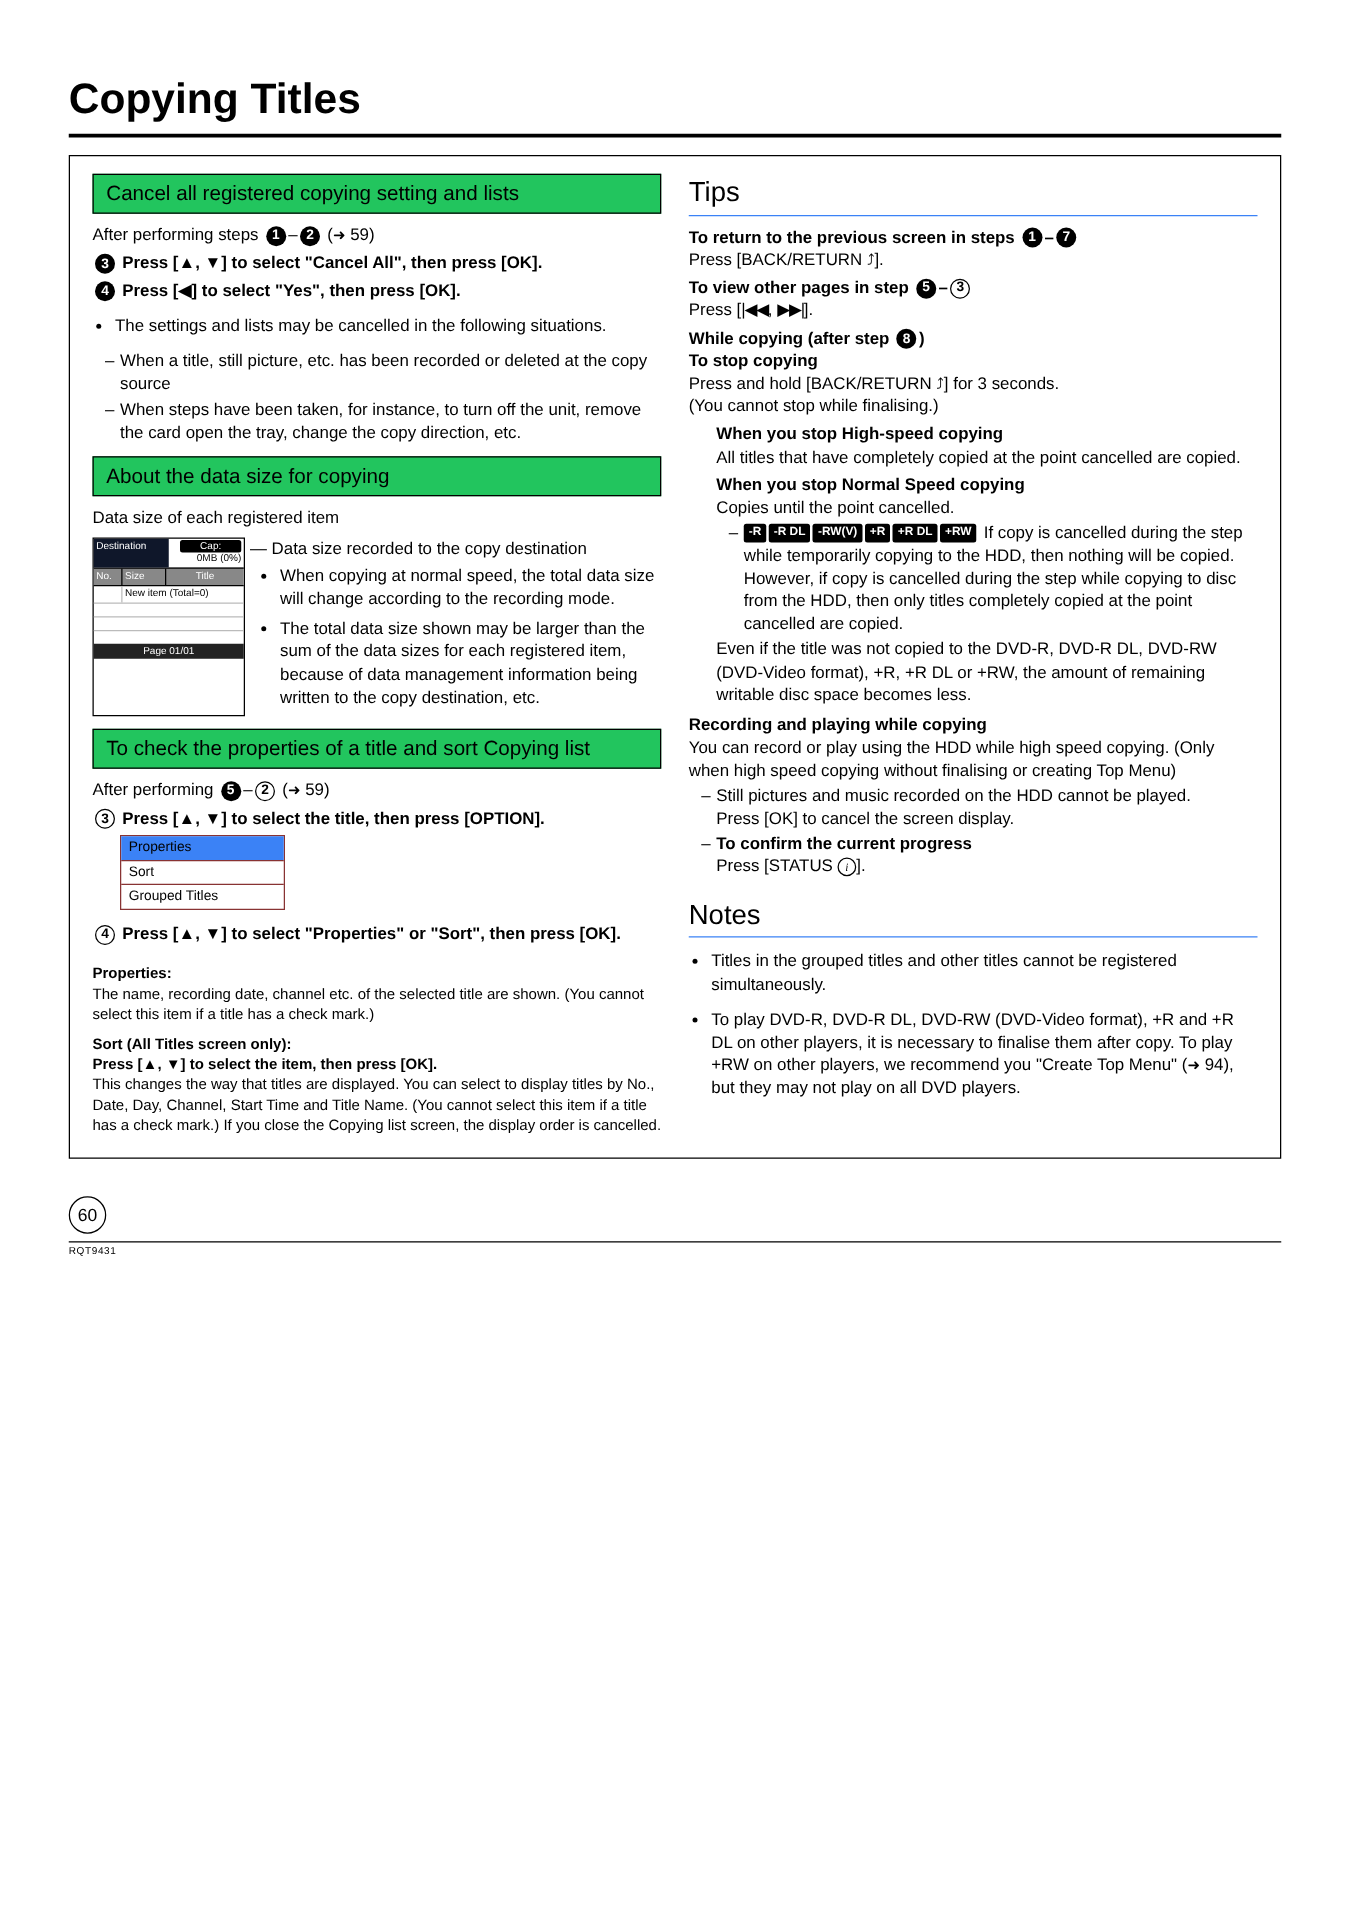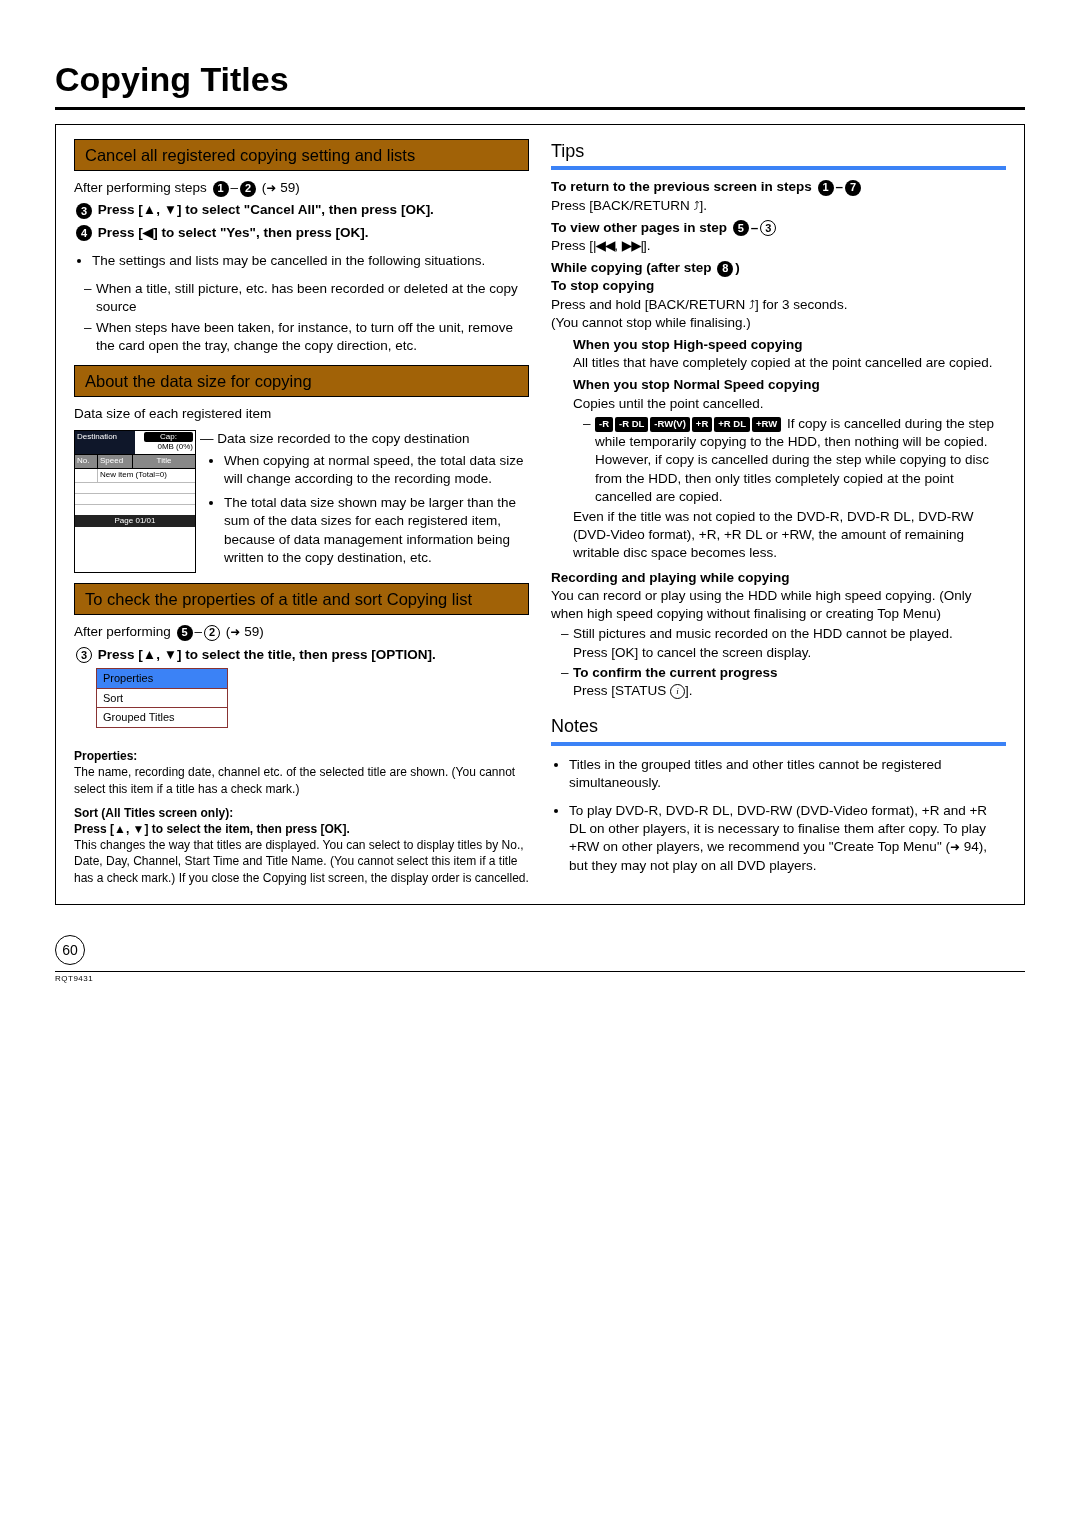--- a/index.html
+++ b/index.html
@@ -36,26 +36,26 @@
     flex: 1 1 50%;
     min-width: 0;
     font-size: 13.5px;
     line-height: 1.35;
   }
   .section-header {
     border: 1px solid #000;
     padding: 4px 10px;
     font-size: 16.5px;
     margin: 0 0 8px 0;
-    background: #a16207;
+    background: #22c55e;
   }
   .tips-header, .notes-header {
-    font-size: 18px;
+    font-size: 22px;
     font-weight: normal;
-    border-bottom: 4px solid #3b82f6;
+    border-bottom: 1px solid #3b82f6;
     padding-bottom: 3px;
     margin: 0 0 8px 0;
   }
   .step-num {
     display: inline-flex;
     width: 16px; height: 16px;
     border-radius: 50%;
     background: #000;
     color: #fff;
     font-size: 11px;
@@ -218,21 +218,21 @@
         <div class="ds-box">
           <div class="ds-row">
             <div class="ds-cell ds-header-dark" style="flex:1;">Destination</div>
             <div class="ds-cell" style="flex:1; text-align:right;">
               <span class="ds-capbar">Cap:</span>
               <span>0MB (0%)</span>
             </div>
           </div>
           <div class="ds-row ds-header-mid">
             <div class="ds-cell" style="width:18px;border-right:1px solid #000;">No.</div>
-            <div class="ds-cell" style="width:30px;border-right:1px solid #000;">Speed</div>
+            <div class="ds-cell" style="width:30px;border-right:1px solid #000;">Size</div>
             <div class="ds-cell" style="flex:1;text-align:center;">Title</div>
           </div>
           <div class="ds-row">
             <div class="ds-cell" style="width:18px;border-right:1px solid #bbb;"></div>
             <div class="ds-cell" style="flex:1;">New item (Total=0)</div>
           </div>
           <div class="ds-blank"></div>
           <div class="ds-blank"></div>
           <div class="ds-blank"></div>
           <div class="ds-footer">Page 01/01</div>
@@ -258,20 +258,24 @@
         <span class="circled-num">3</span>
         <span class="bold">Press [▲, ▼] to select the title, then press [OPTION].</span>
       </div>
 
       <div class="mini-menu">
         <div class="hl">Properties</div>
         <div>Sort</div>
         <div>Grouped Titles</div>
       </div>
 
+      <div class="step-line">
+        <span class="circled-num">4</span>
+        <span class="bold">Press [▲, ▼] to select "Properties" or "Sort", then press [OK].</span>
+      </div>
 
       <div style="height:10px;"></div>
 
       <div class="small-note">
         <div class="bold">Properties:</div>
         <div>The name, recording date, channel etc. of the selected title are shown. (You cannot select this item if a title has a check mark.)</div>
       </div>
 
       <div style="height:8px;"></div>
 

